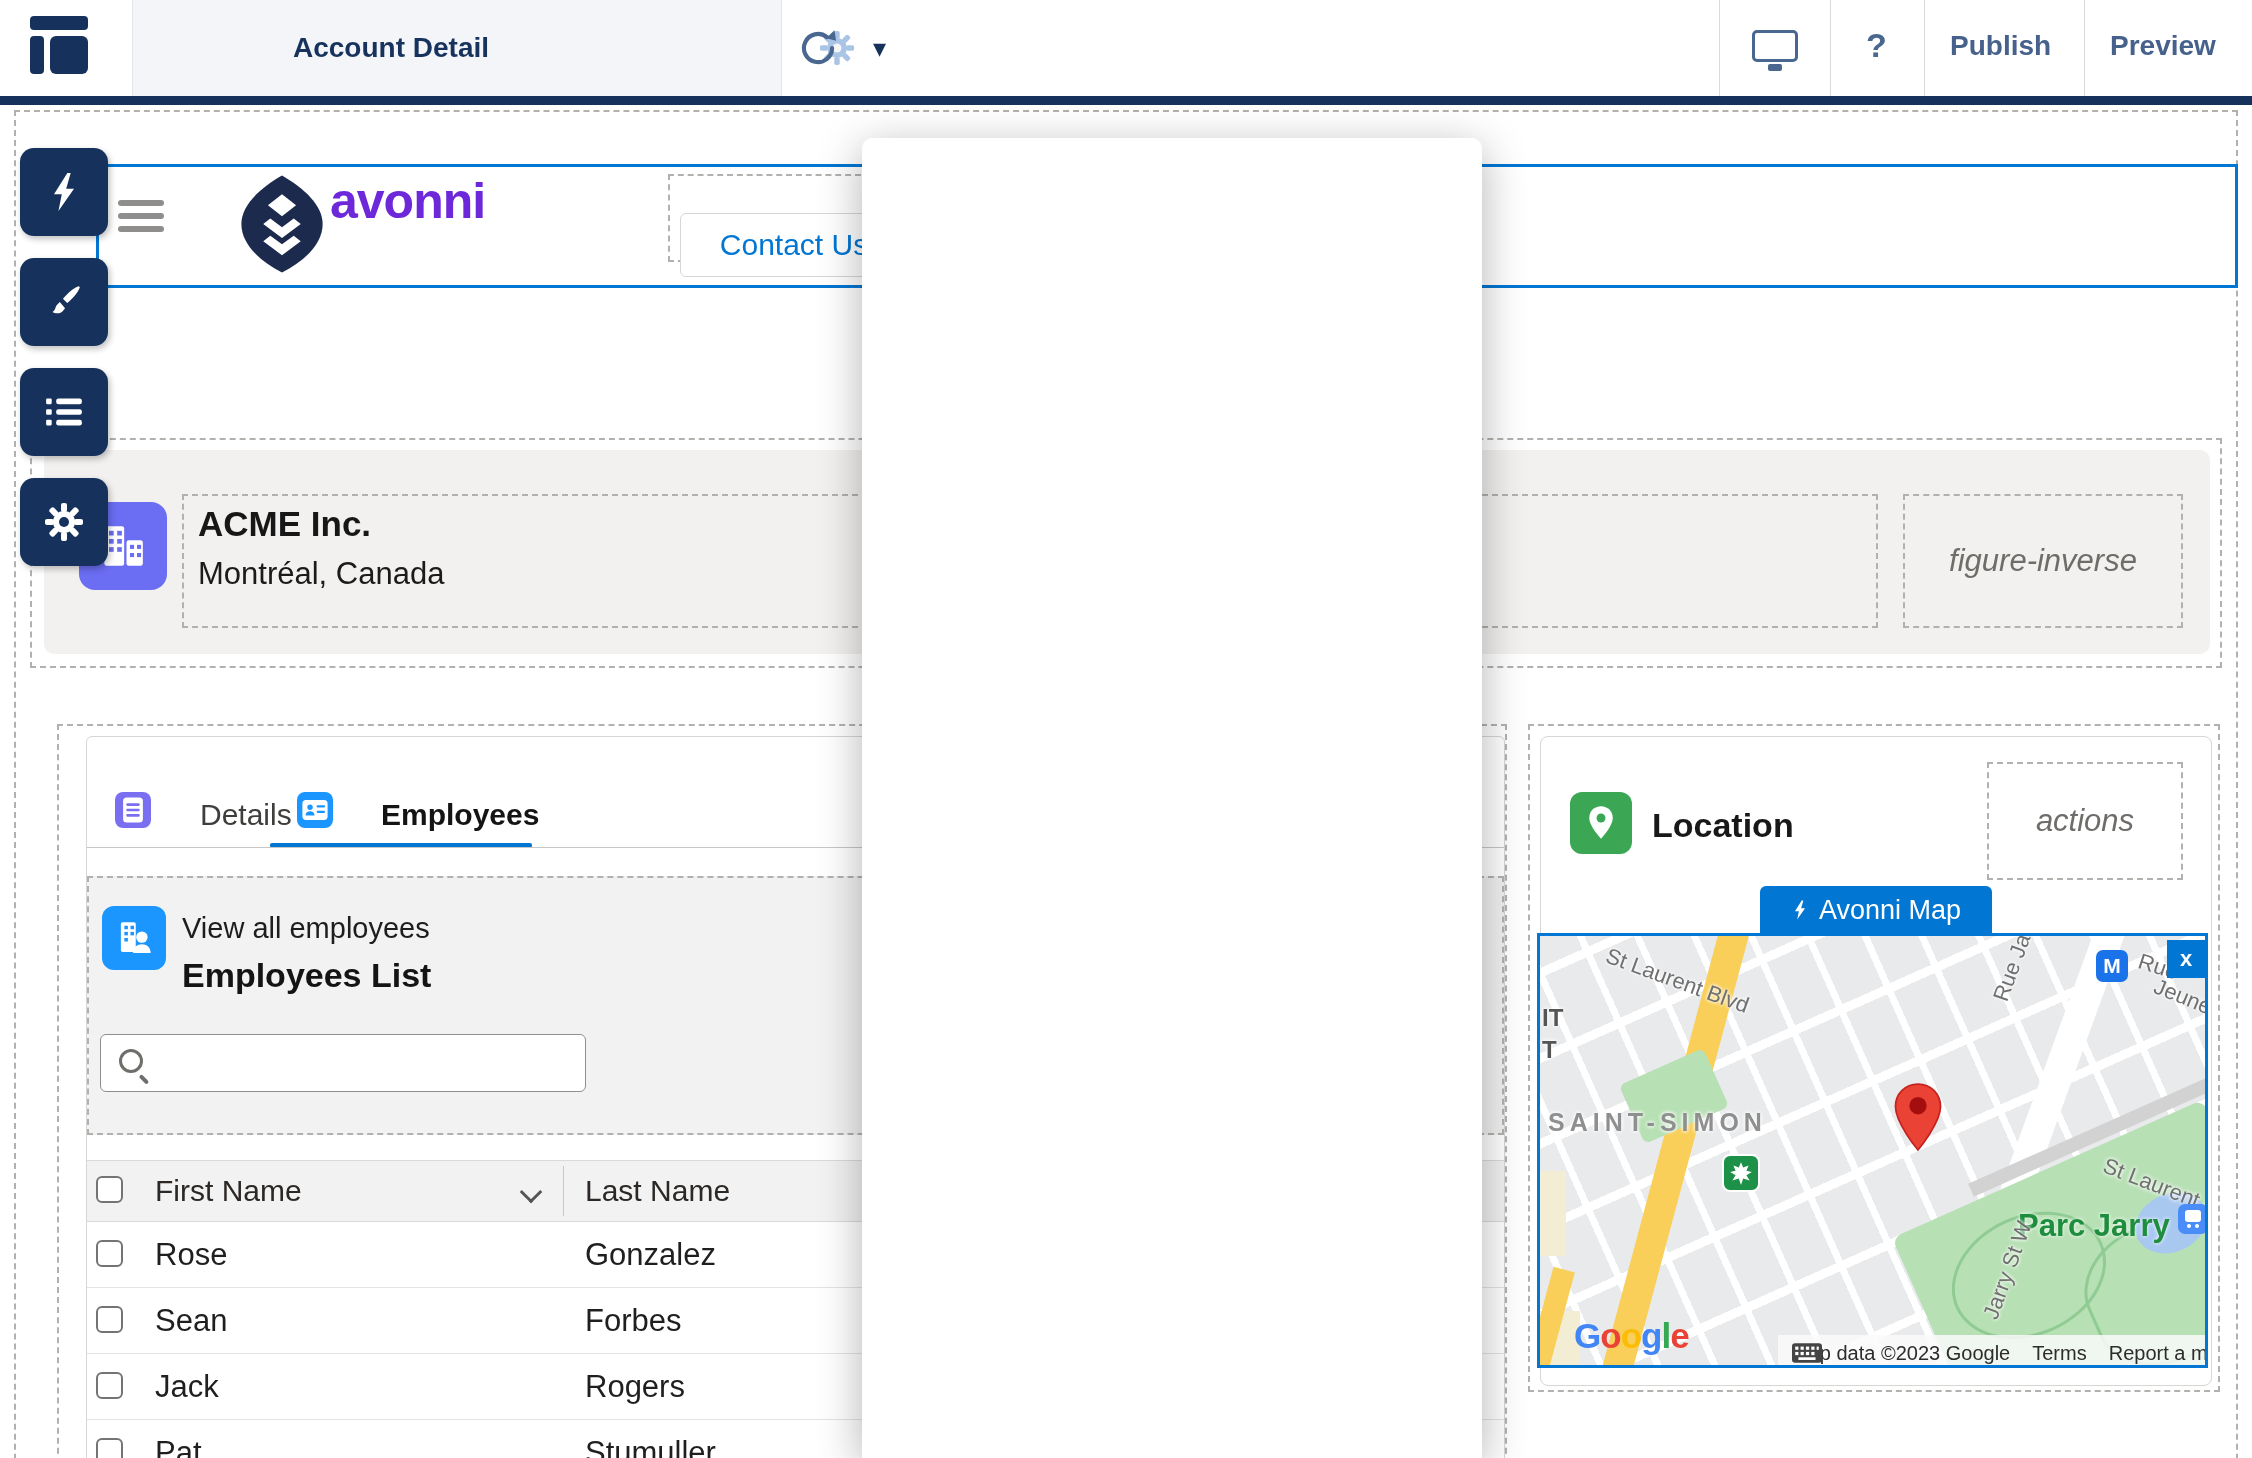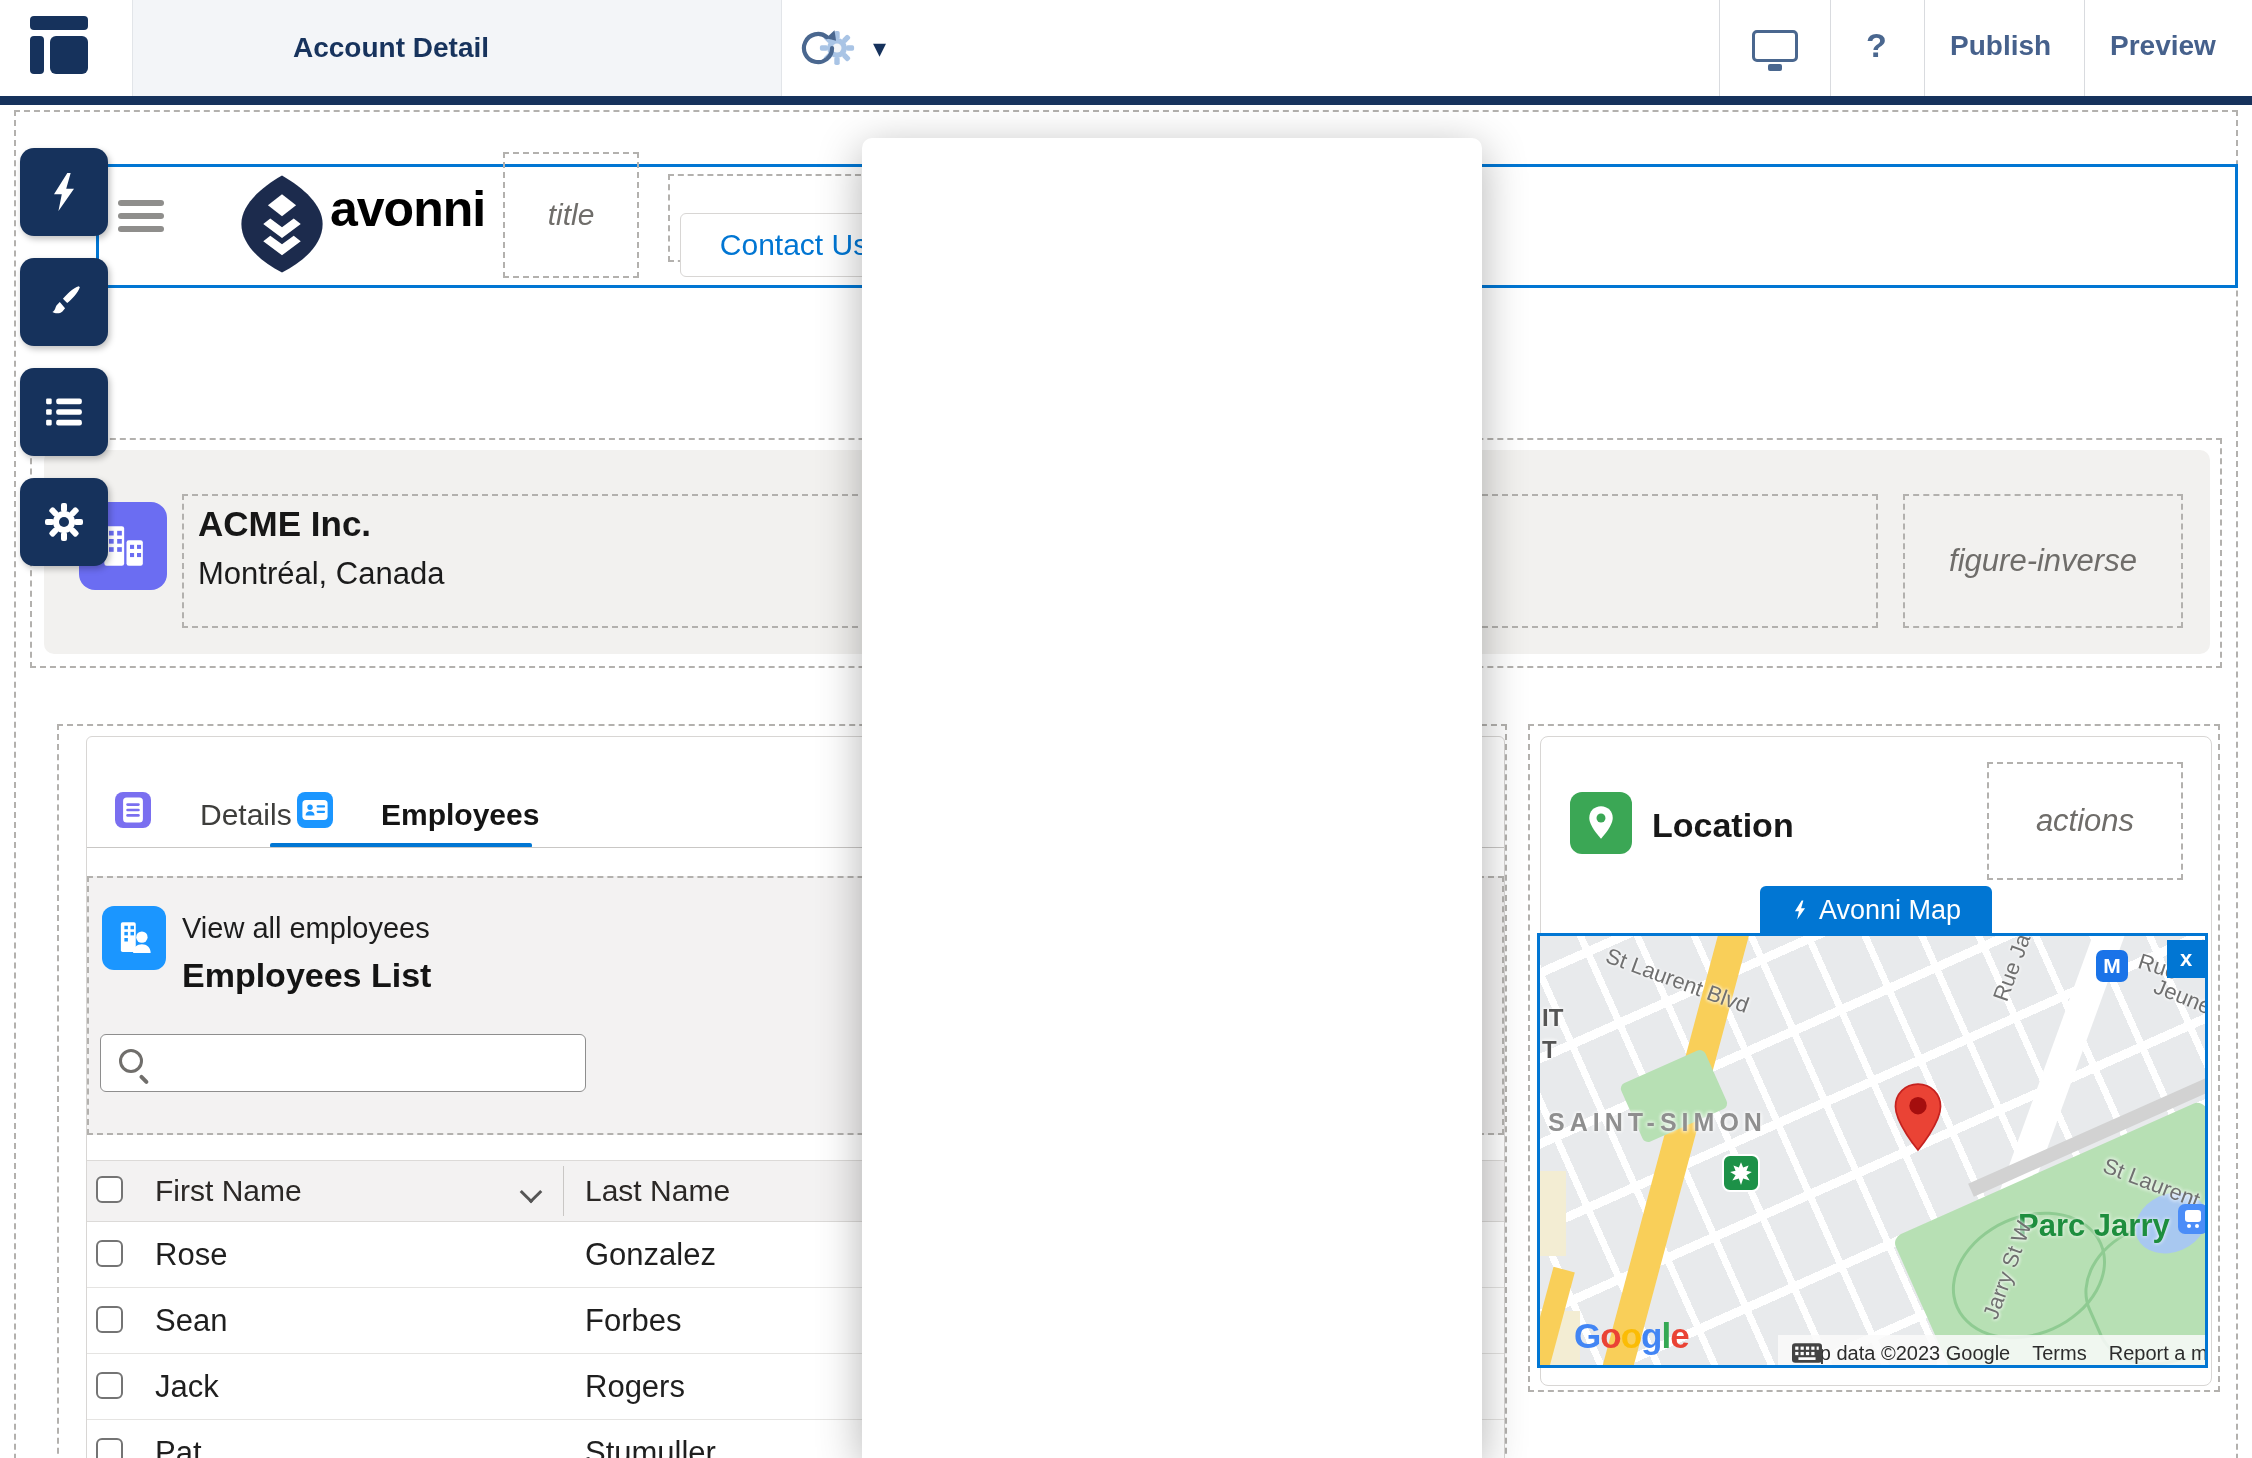--- a/index.html
+++ b/index.html
@@ -29,21 +29,21 @@
   
   .dash { border:2px dashed #b3b1ae; }
   .canvas-dash { left:14px; top:110px; width:2224px; height:1400px; }
 
   .float-btn { left:20px; width:88px; height:88px; background:#16325c; border-radius:14px; z-index:65;
                display:flex; align-items:center; justify-content:center; box-shadow:2px 3px 6px rgba(0,0,0,.25); cursor:pointer; }
 
   .hdr-sel { left:96px; top:164px; width:2142px; height:124px; border:3px solid #0176d3; }
   .burger span { display:block; width:46px; height:6px; background:#8f8e8c; border-radius:3px; margin-bottom:7px; }
   .burger { left:118px; top:200px; cursor:pointer; }
-  .brand-text { left:330px; top:180px; font-size:50px; font-weight:800; letter-spacing:-1px; color:#000000; }
+  .brand-text { left:330px; top:172px; font-size:50px; font-weight:800; letter-spacing:-1px; color:#6d28d9; }
   .ph-italic { font-style:italic; color:#6f6d6a; }
   .title-ph { left:503px; top:152px; width:136px; height:126px; display:flex; align-items:center; justify-content:center; font-size:30px; cursor:pointer; }
   .contact-outer { left:668px; top:174px; width:252px; height:88px; cursor:pointer; }
   .contact-inner { left:680px; top:186px; width:228px; height:64px; background:#fff; border:1.5px solid #d8d6d4; border-radius:6px;
                    display:flex; align-items:center; justify-content:center; font-size:30px; color:#0176d3;margin-top:27px; }
 
   .banner { left:14px; top:332px; width:2224px; height:94px; background:#0a5596; }
   .banner-txt { top:362px; font-size:30px; color:#fff; }
   .bn-monitor { left:444px; top:352px; width:48px; height:36px; border:3.5px solid #fff; border-radius:6px; }
   .bn-head { left:17px; top:5px; width:11px; height:11px; background:#fff; border-radius:50%; }
@@ -260,21 +260,20 @@
     </div>
   <div class="abs" style="left:232px; top:174px">
     <svg viewBox="0 0 64 64" width="100" height="100">
       <path d="M32 1 C46 9 58 20 58 32 C58 45 46 56 32 63 C18 56 6 45 6 32 C6 20 18 9 32 1 Z" fill="#1c2b4d"></path>
       <path d="M32 13 l9 7 -9 7 -9 -7 z" fill="#fff"></path>
       <path d="M20 32 l12 9 12 -9 -4.5 -3.5 -7.5 5.5 -7.5 -5.5 z" fill="#fff"></path>
       <path d="M20 43 l12 9 12 -9 -4.5 -3.5 -7.5 5.5 -7.5 -5.5 z" fill="#fff"></path>
     </svg>
   </div>
   <div class="abs brand-text">avonni</div>
-  <div class="abs dash title-ph ph-italic">title</div>
   <div class="abs dash contact-outer">
     <div class="abs contact-inner" style="left:10px; top:10px">Contact Us</div>
   </div>
 
   <div class="abs bn-stand"></div>
 
   <div class="abs dash acme-dash"></div>
   <div class="abs acme-card"></div>
   <div class="abs acme-icon">
     <svg viewBox="0 0 48 48" width="56" height="56">

